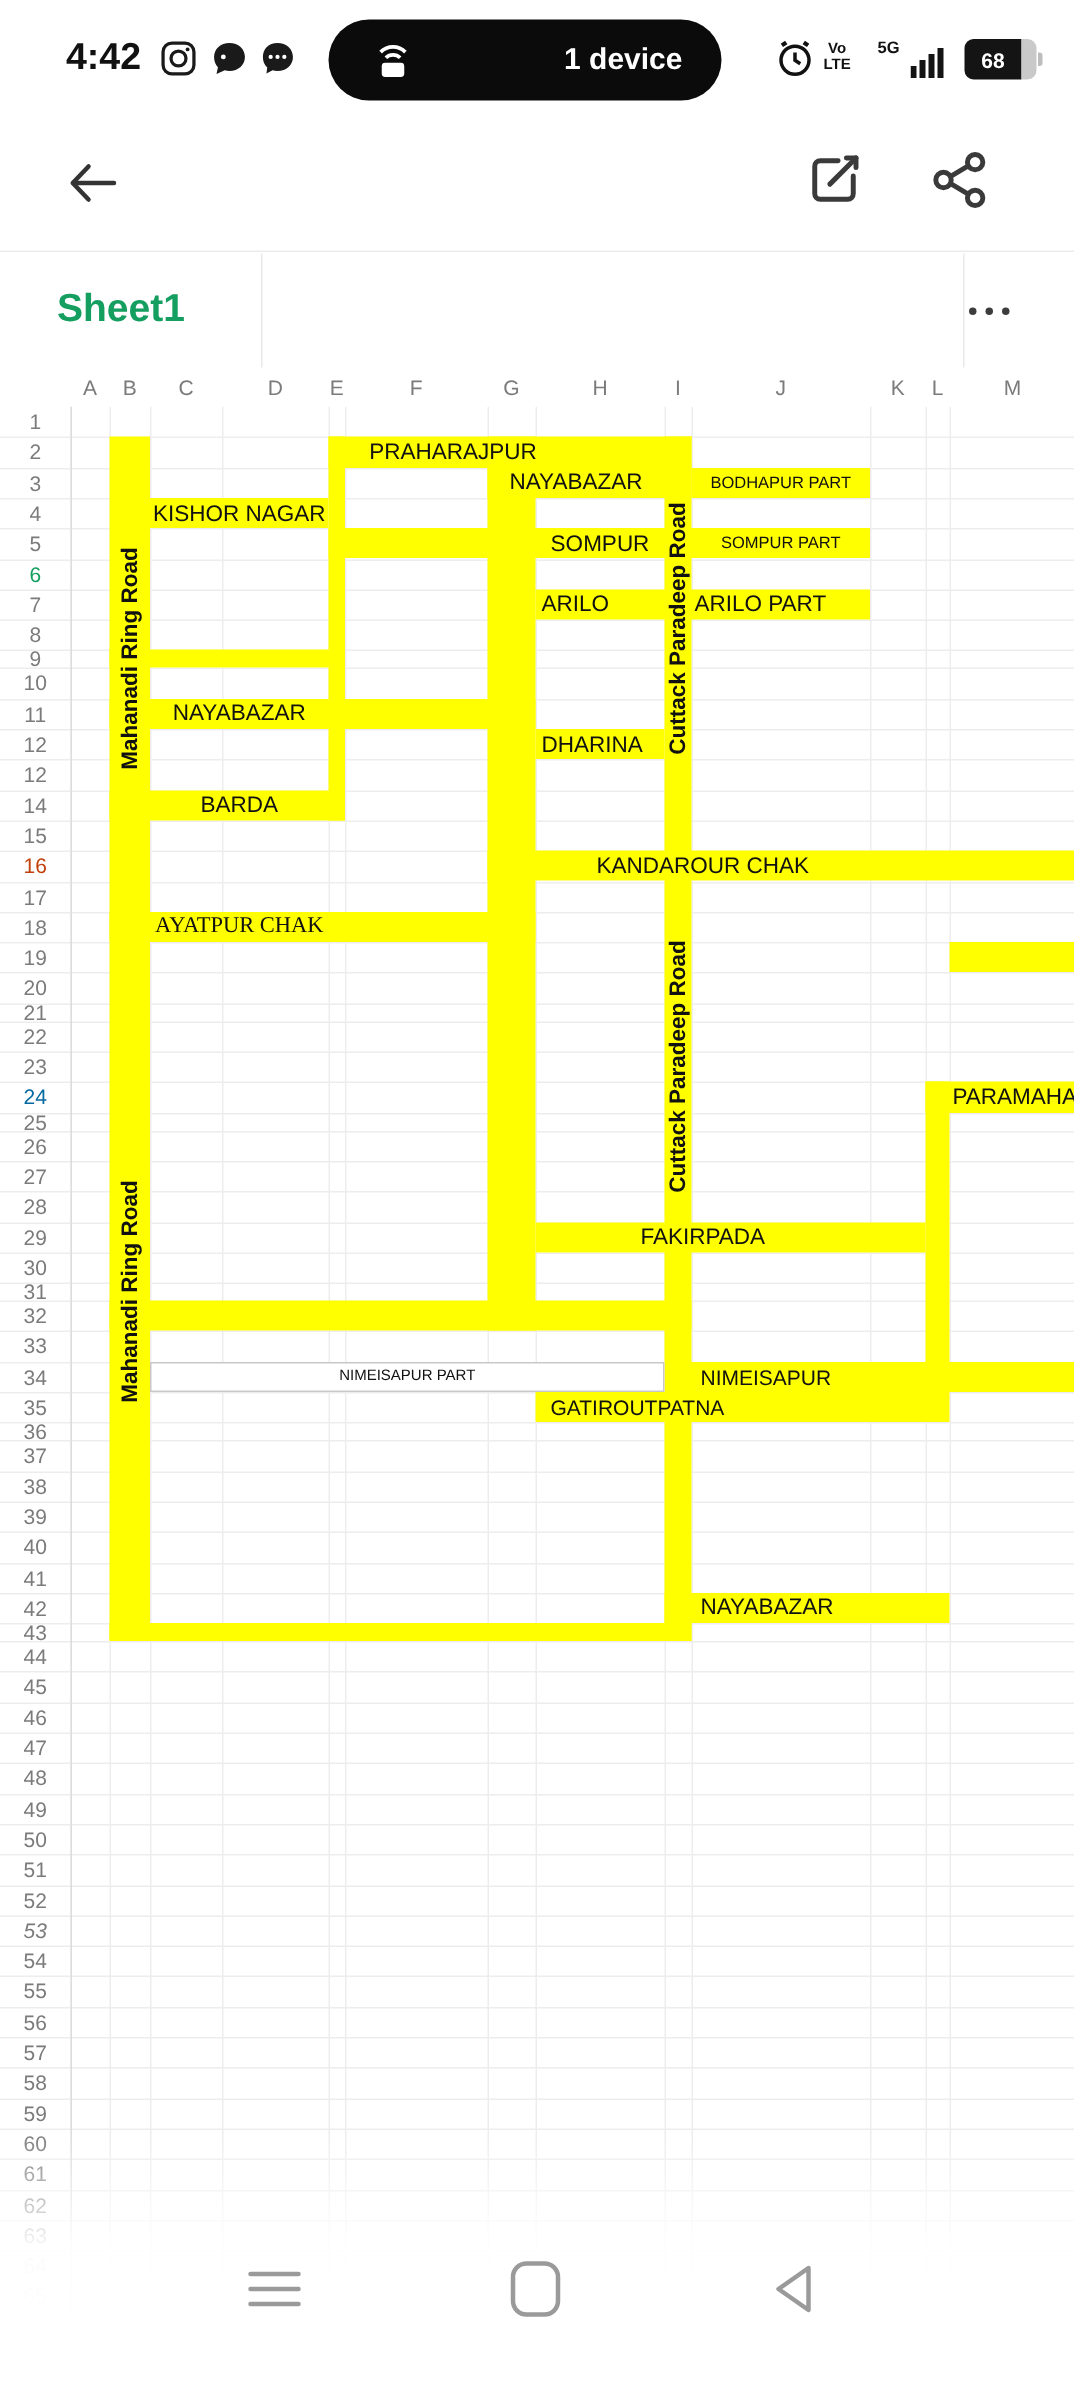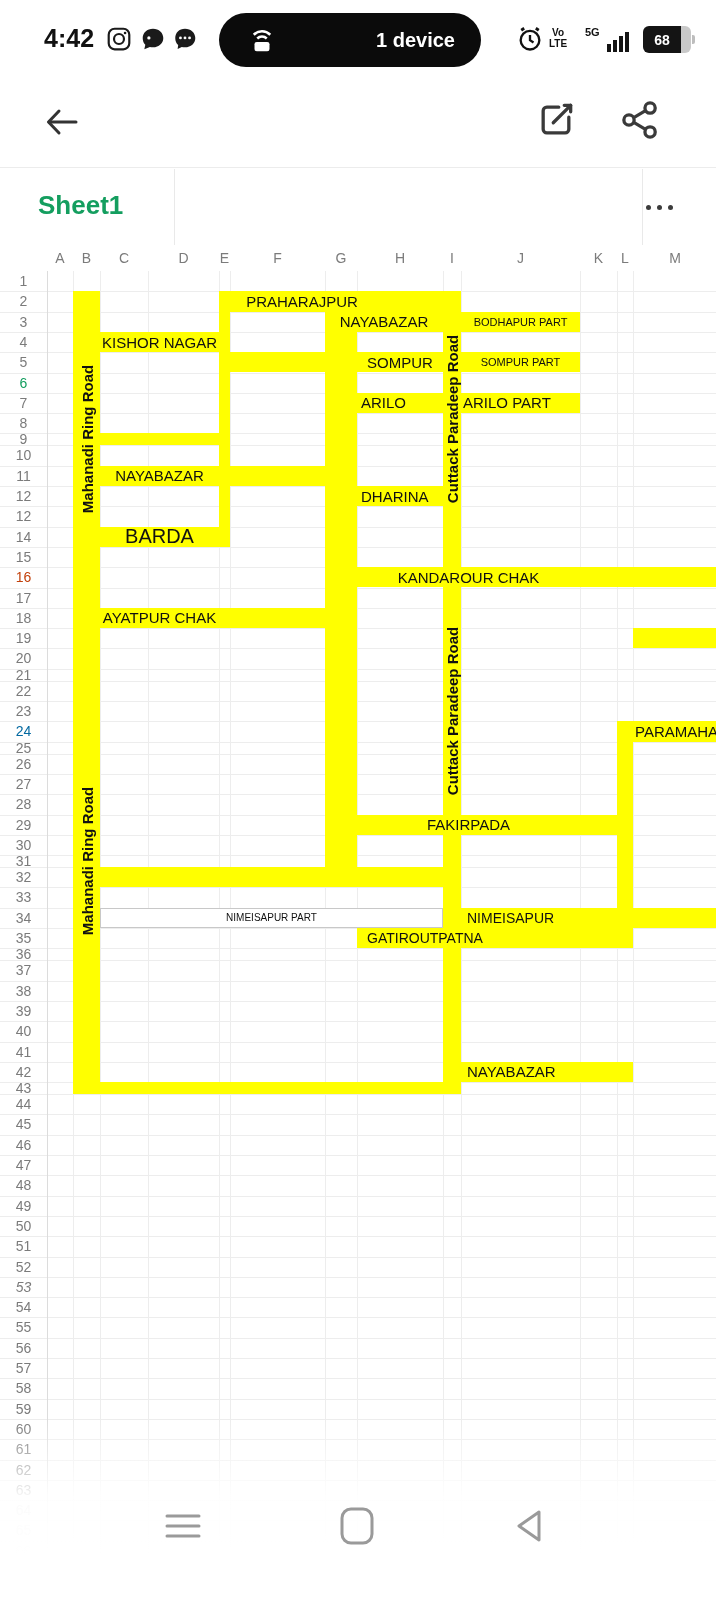--- a/index.html
+++ b/index.html
@@ -346,23 +346,23 @@
       <div class="maplabel" style="left: 219px; top: 20.3px; width: 138px; height: 20.3px; font-size: 15px; justify-content: center; padding-left: 14px;">PRAHARAJPUR</div>
       <div class="maplabel" style="left: 325px; top: 40.6px; width: 118px; height: 20.3px; font-size: 15px; justify-content: center; padding-left: 0px;">NAYABAZAR</div>
       <div class="maplabel" style="left: 461px; top: 40.6px; width: 119px; height: 20.3px; font-size: 11px; justify-content: center; padding-left: 0px;">BODHAPUR  PART</div>
       <div class="maplabel" style="left: 100px; top: 60.9px; width: 119px; height: 20.3px; font-size: 15px; justify-content: center; padding-left: 0px;">KISHOR  NAGAR</div>
       <div class="maplabel" style="left: 357px; top: 81.2px; width: 86px; height: 20.3px; font-size: 15px; justify-content: center; padding-left: 0px;">SOMPUR</div>
       <div class="maplabel" style="left: 461px; top: 81.2px; width: 119px; height: 20.3px; font-size: 11px; justify-content: center; padding-left: 0px;">SOMPUR  PART</div>
       <div class="maplabel" style="left: 357px; top: 121.8px; width: 86px; height: 20.3px; font-size: 15px; justify-content: flex-start; padding-left: 4px;">ARILO</div>
       <div class="maplabel" style="left: 461px; top: 121.8px; width: 119px; height: 20.3px; font-size: 15px; justify-content: flex-start; padding-left: 2px;">ARILO PART</div>
       <div class="maplabel" style="left: 100px; top: 194.7px; width: 119px; height: 20.3px; font-size: 15px; justify-content: center; padding-left: 0px;">NAYABAZAR</div>
       <div class="maplabel" style="left: 357px; top: 215px; width: 86px; height: 20.3px; font-size: 15px; justify-content: flex-start; padding-left: 4px;">DHARINA</div>
-      <div class="maplabel" style="left: 100px; top: 255.6px; width: 119px; height: 20.3px; font-size: 20px; justify-content: center; padding-left: 0px;">BARDA</div>
+      <div class="maplabel" style="left: 100px; top: 255.6px; width: 119px; height: 20.3px; font-size: 15px; justify-content: center; padding-left: 0px;">BARDA</div>
       <div class="maplabel" style="left: 357px; top: 296.2px; width: 223px; height: 20.3px; font-size: 15px; justify-content: center; padding-left: 0px;">KANDAROUR CHAK</div>
-      <div class="maplabel" style="left: 100px; top: 336.8px; width: 119px; height: 20.3px; font-size: 15px; justify-content: center; padding-left: 0px;">AYATPUR CHAK</div>
+      <div class="maplabel" style="left: 100px; top: 336.8px; width: 119px; height: 20.3px; font-size: 15px; justify-content: center; padding-left: 0px; font-family: Liberation Serif, serif;">AYATPUR CHAK</div>
       <div class="maplabel" style="left: 633px; top: 450.3px; width: 84px; height: 20.3px; font-size: 15px; justify-content: flex-start; padding-left: 2px;">PARAMAHA</div>
       <div class="maplabel" style="left: 357px; top: 543.5px; width: 223px; height: 20.3px; font-size: 15px; justify-content: center; padding-left: 0px;">FAKIRPADA</div>
       <div class="maplabel" style="left: 100px; top: 636.7px; width: 343px; height: 20.3px; font-size: 10px; justify-content: center; padding-left: 0px;">NIMEISAPUR  PART</div>
       <div class="maplabel" style="left: 461px; top: 636.7px; width: 119px; height: 20.3px; font-size: 14px; justify-content: flex-start; padding-left: 6px;">NIMEISAPUR</div>
       <div class="maplabel" style="left: 357px; top: 657px; width: 223px; height: 20.3px; font-size: 14px; justify-content: flex-start; padding-left: 10px;">GATIROUTPATNA</div>
       <div class="maplabel" style="left: 461px; top: 790.8px; width: 119px; height: 20.3px; font-size: 15px; justify-content: flex-start; padding-left: 6px;">NAYABAZAR</div>
       <div class="rotlabel" style="left: 86.5px; top: 168.4px; font-size: 15px;">Mahanadi Ring Road</div>
       <div class="rotlabel" style="left: 86.5px; top: 590.1px; font-size: 15px;">Mahanadi Ring Road</div>
       <div class="rotlabel" style="left: 452px; top: 148.1px; font-size: 15px;">Cuttack Paradeep Road</div>
       <div class="rotlabel" style="left: 452px; top: 440.2px; font-size: 15px;">Cuttack Paradeep Road</div>

